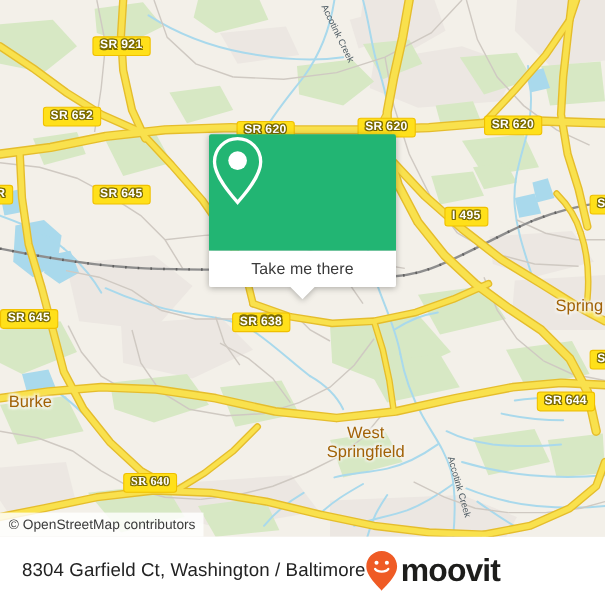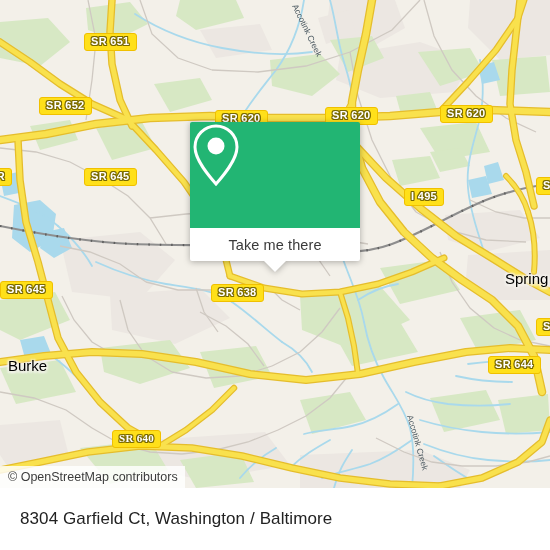--- a/index.html
+++ b/index.html
@@ -34,21 +34,21 @@
       -1px -1px 0 #7a6a00, 1px -1px 0 #7a6a00,
       -1px  1px 0 #7a6a00, 1px  1px 0 #7a6a00,
        0    1px 0 #7a6a00, 0   -1px 0 #7a6a00,
        1px  0   0 #7a6a00,-1px  0   0 #7a6a00;
     box-sizing:border-box;
   }
 
   
   .place{
     position:absolute;
-    color:#000000;
+    color:#a16207;
     font-size:15px;
     line-height:16px;
     white-space:nowrap;
     text-shadow:
       -1.5px -1.5px 2px #f6f4ef, 1.5px -1.5px 2px #f6f4ef,
       -1.5px  1.5px 2px #f6f4ef, 1.5px  1.5px 2px #f6f4ef,
        0 0 3px #f6f4ef;
   }
   .place.two{line-height:17px;text-align:center;}
 
@@ -308,37 +308,41 @@
         </g>
 
         <g fill="#4e5b63" font-family="Liberation Sans, sans-serif" font-size="8.5">
           <text transform="translate(292,6) rotate(64)">Accotink Creek</text>
           <text transform="translate(407,416) rotate(74)">Accotink Creek</text>
         </g>
 
       </g>
     </svg>
 
-    <div class="shield" style="left:84px;top:33px;">SR 651</div>
+    <div class="shield" style="left:84px;top:33px;">SR 921</div>
     <div class="shield" style="left:2px;top:97px;margin-left:37px;">SR 652</div>
     <div class="shield" style="left:84px;top:168px;">SR 645</div>
     <div class="shield" style="left:215px;top:110px;">SR 620</div>
     <div class="shield" style="left:325px;top:107px;">SR 620</div>
     <div class="shield" style="left:440px;top:105px;">SR 620</div>
     <div class="shield" style="left:404px;top:188px;">I 495</div>
     <div class="shield" style="left:211px;top:284px;">SR 638</div>
     <div class="shield" style="left:0px;top:281px;">SR 645</div>
     <div class="shield" style="left:488px;top:356px;">SR 644</div>
     <div class="shield" style="left:112px;top:430px;font-family:Liberation Serif, serif;">SR 640</div>
 
     <div class="shield" style="left:536px;top:177px;">SR</div>
     <div class="shield" style="left:536px;top:318px;">SR</div>
     <div class="shield" style="left:-18px;top:168px;">SR</div>
 
     <div class="place" style="left:8px;top:358px;text-align:right;">Burke</div>
+    <div class="place two" style="left:297px;top:385px;">
+      <div>West</div>
+      <div>Springfield</div>
+    </div>
     <div class="place" style="left:505px;top:271px;">Spring</div>
 
     <div id="attribution">© OpenStreetMap contributors</div>
 
     <div id="card">
       <div id="card-body">
         <svg width="52" height="66" viewBox="0 0 52 66">
           <path d="M26 4 C14.4 4 5 13.4 5 25 C5 38 19 54 26 62 C33 54 47 38 47 25 C47 13.4 37.6 4 26 4 Z" fill="none" stroke="#ffffff" stroke-width="3"></path>
           <circle cx="26" cy="24" r="8.5" fill="#ffffff"></circle>
         </svg>
@@ -346,15 +350,24 @@
       <div id="card-foot">
         <span id="card-foot-label">Take me there</span>
         <div id="card-tail"></div>
       </div>
     </div>
 
   </div>
 
   <div id="bottom-bar">
     <div id="address">8304 Garfield Ct, Washington / Baltimore</div>
+    <div id="logo">
+      <svg width="30" height="38" viewBox="0 0 30 38">
+        <path d="M15 1 C7.3 1 1 7.3 1 15 C1 24 12 33 15 37 C18 33 29 24 29 15 C29 7.3 22.7 1 15 1 Z" fill="#ef5b25"></path>
+        <circle cx="10.3" cy="11.6" r="1.85" fill="#ffffff"></circle>
+        <circle cx="19.7" cy="11.6" r="1.85" fill="#ffffff"></circle>
+        <path d="M9 17.2 C11 20.4 19 20.4 21 17.2" fill="none" stroke="#ffffff" stroke-width="2.1" stroke-linecap="round"></path>
+      </svg>
+      <span id="logo-word">moovit</span>
+    </div>
   </div>
 
 </div>
 
 </body></html>

